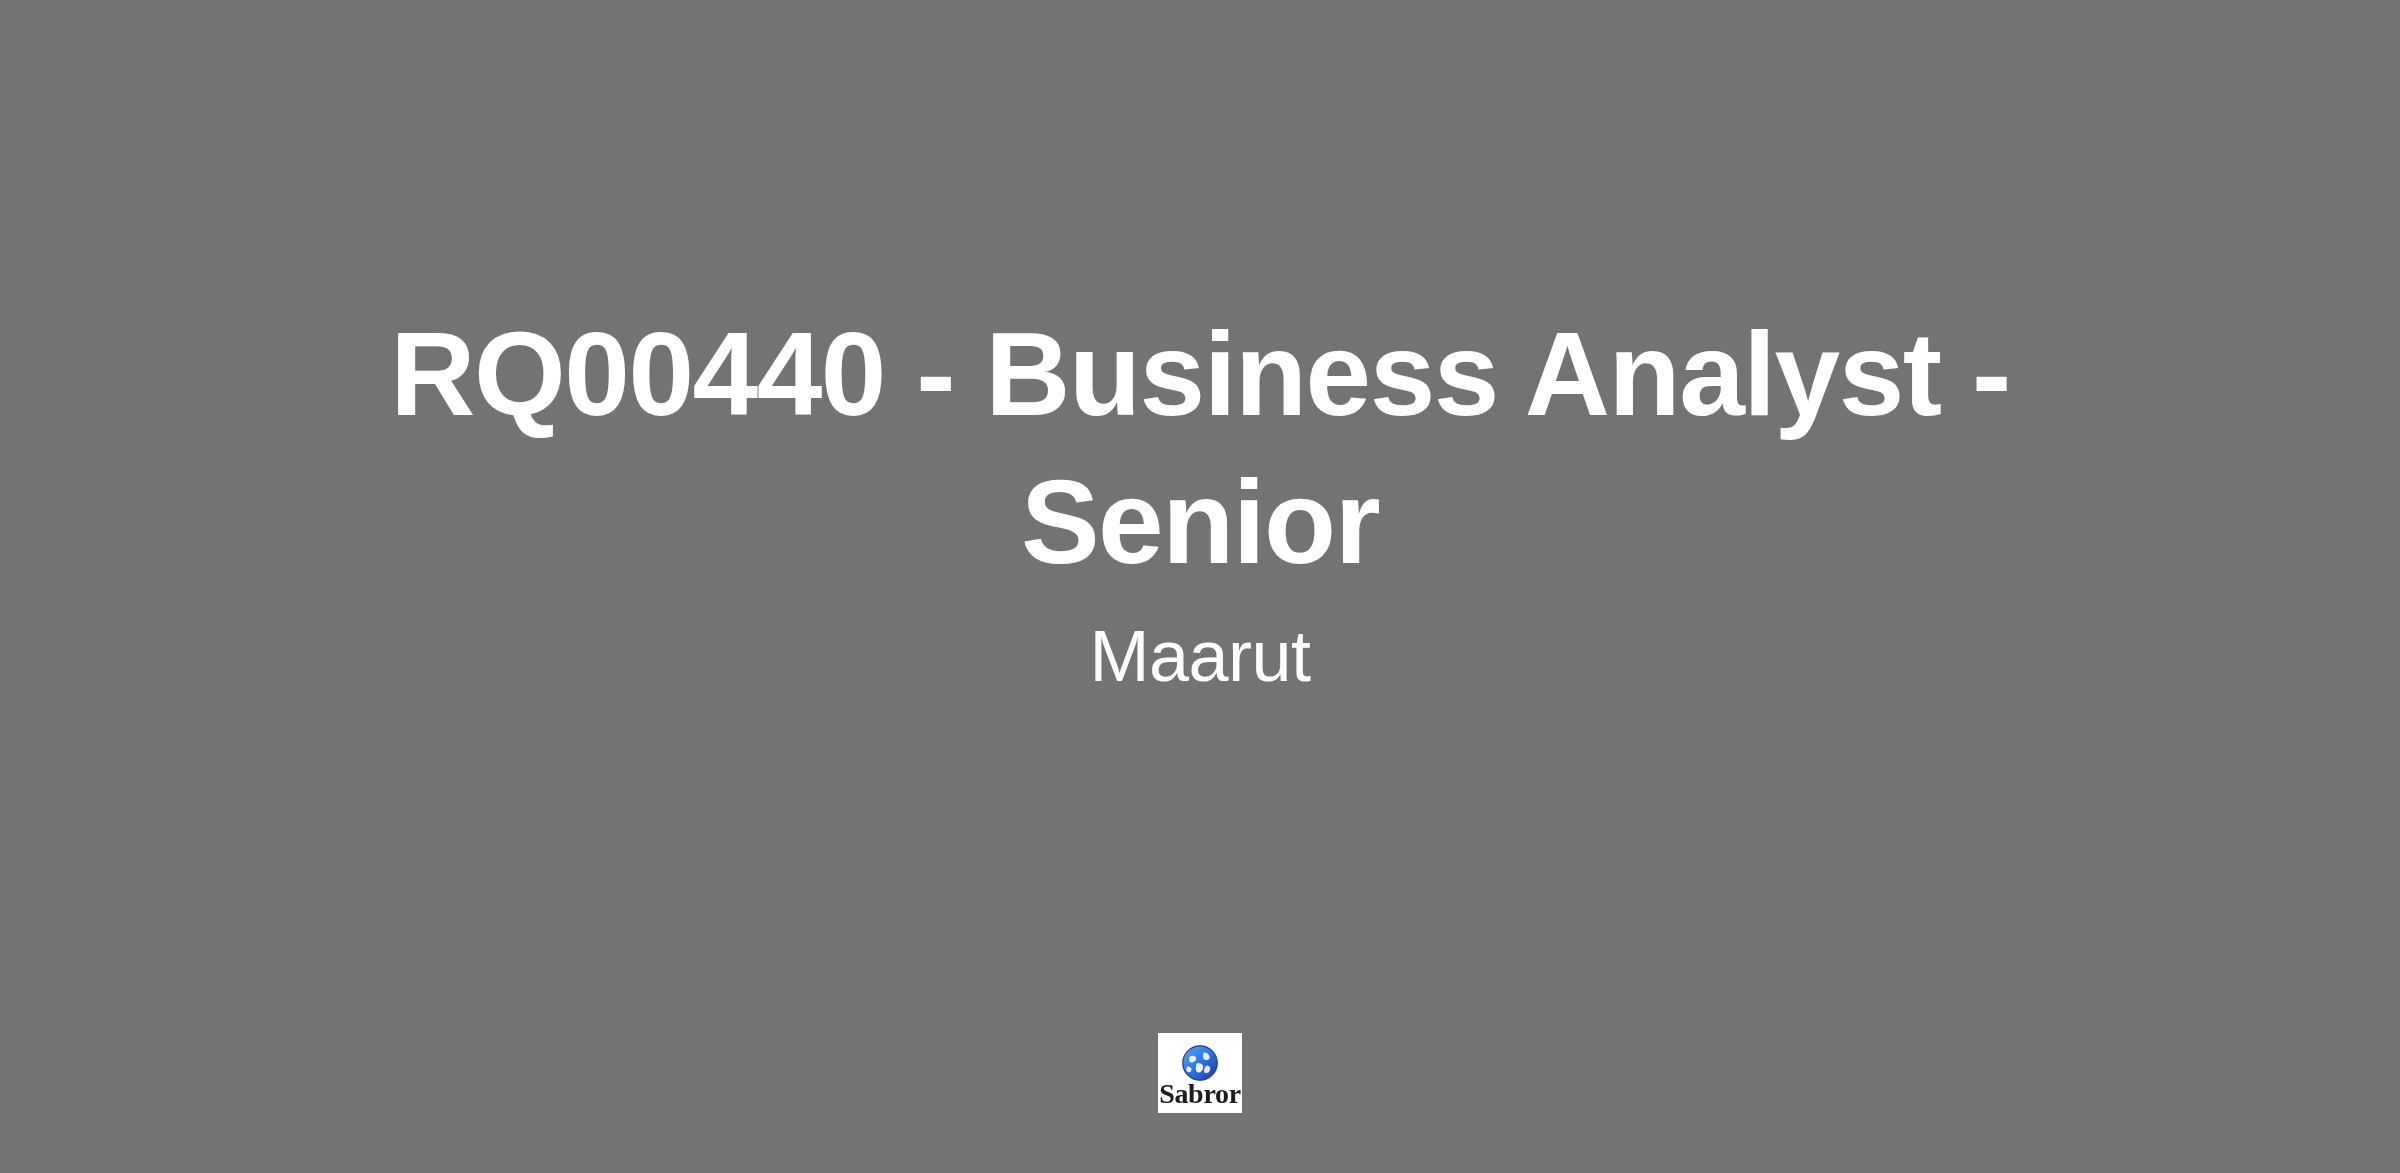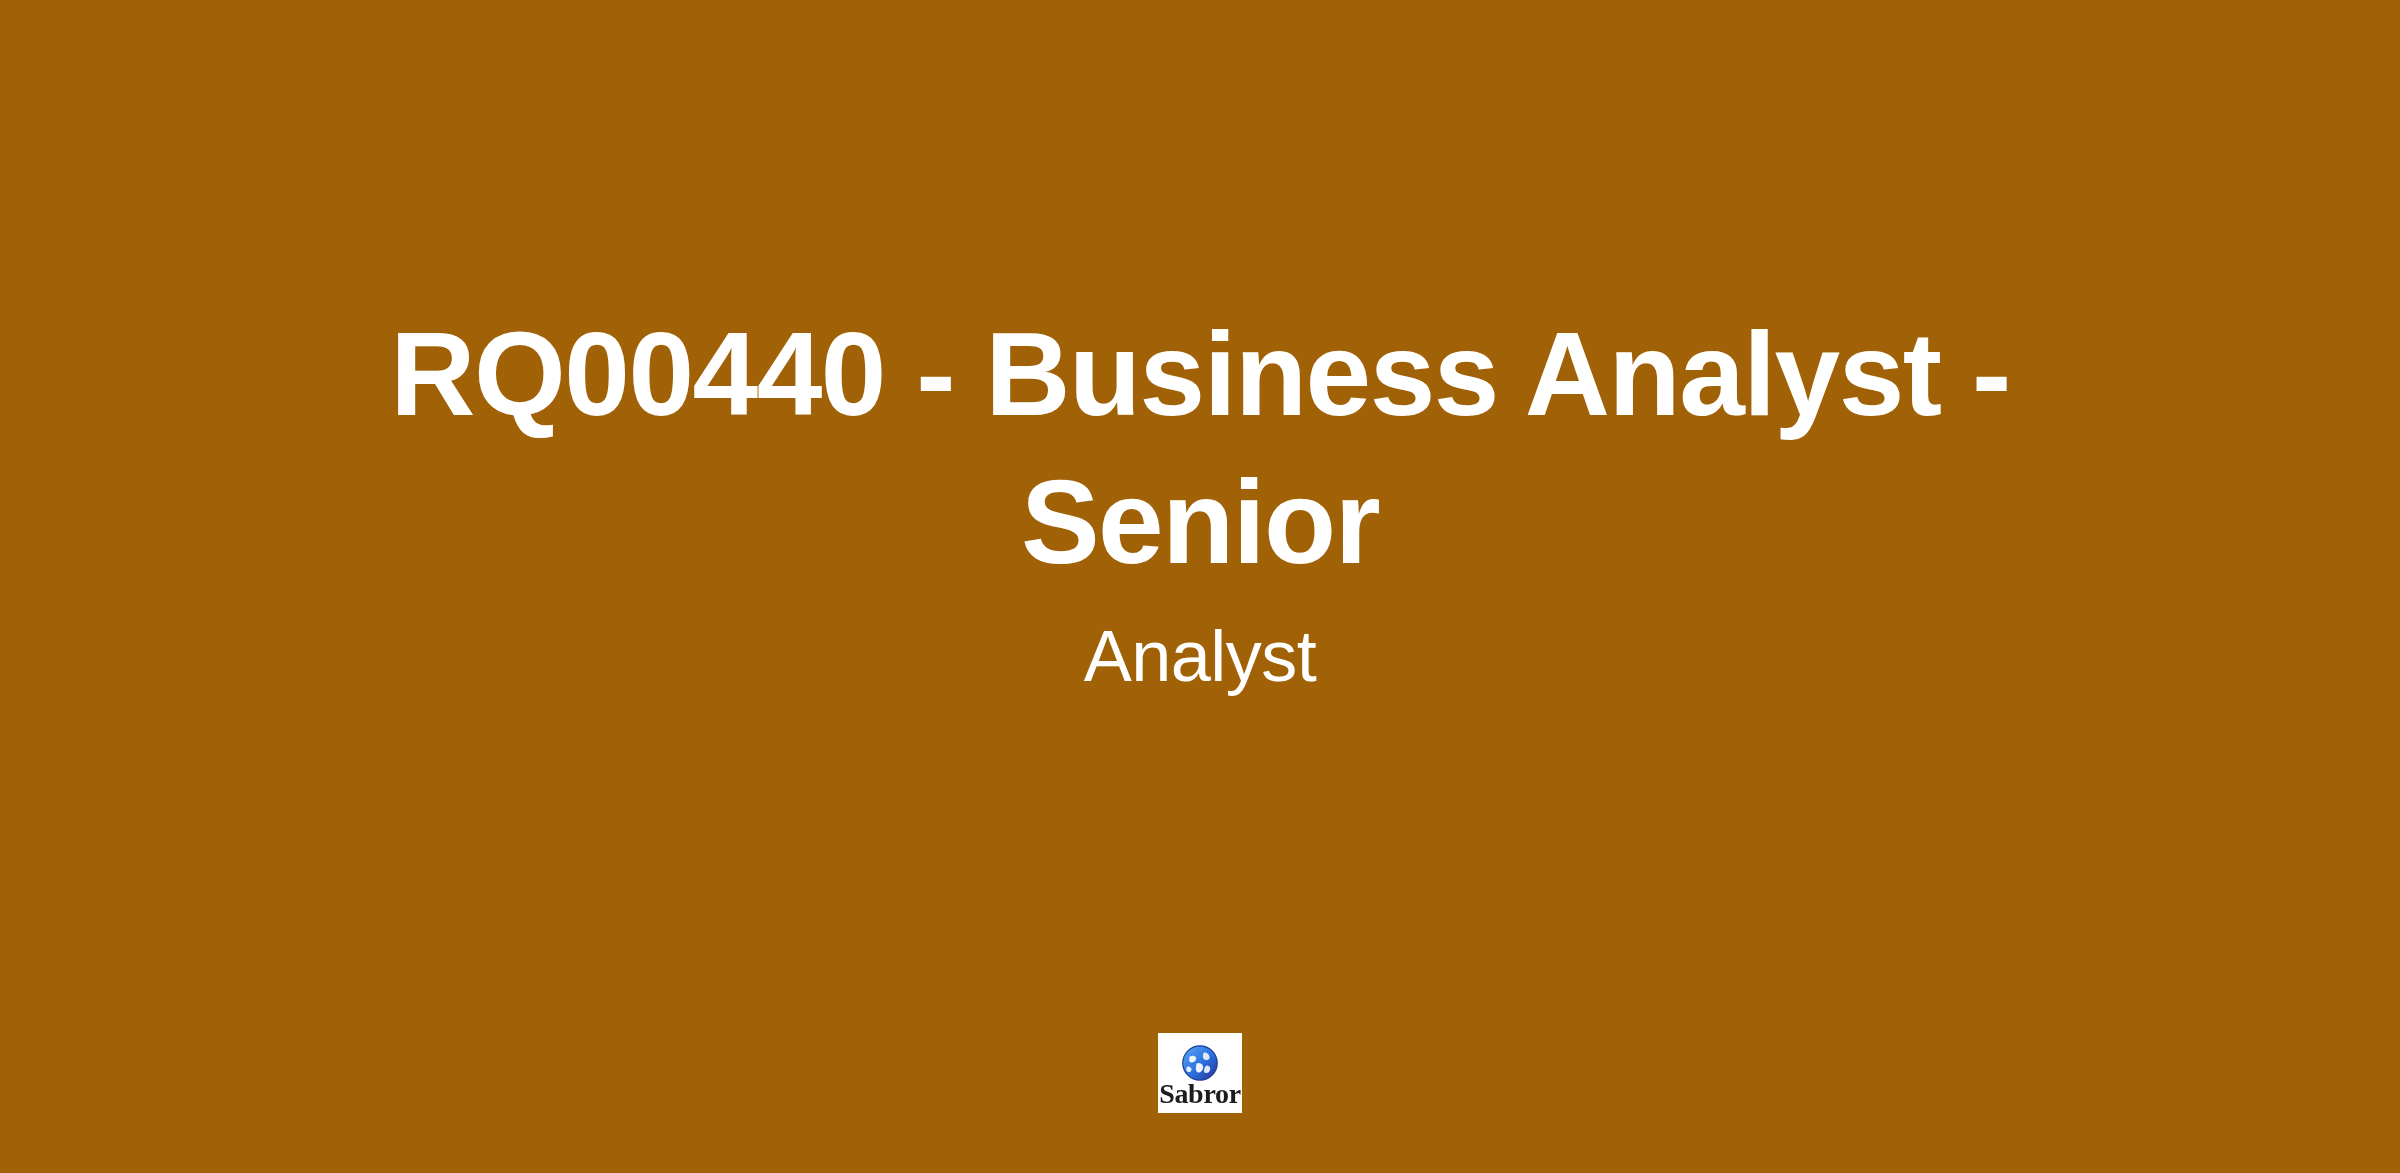--- a/index.html
+++ b/index.html
@@ -12,21 +12,21 @@
     height: 1173px;
     overflow: hidden;
     font-family: "Liberation Sans", sans-serif;
     background: #0f6cfb;
   }
 
   .slide {
     position: relative;
     width: 2400px;
     height: 1173px;
-    background: #a16207;
+    background: #737373;
     box-sizing: border-box;
     overflow: hidden;
     text-decoration: underline;
   }
 
   
   .hero {
     position: absolute;
     left: 0;
     right: 0;
@@ -94,21 +94,21 @@
     white-space: nowrap;
   }
 </style>
 </head>
 <body>
 
 <div class="slide">
 
   <div class="hero">
     <h1 class="hero-title">RQ00440 - Business Analyst - Senior</h1>
-    <div class="hero-subtitle">Analyst</div>
+    <div class="hero-subtitle">Maarut</div>
   </div>
 
   <div class="brand-logo">
     <svg class="brand-globe" viewBox="0 0 64 64">
       <defs>
         <linearGradient id="oceanGrad" x1="0" y1="0" x2="1" y2="1">
           <stop offset="0%" stop-color="#5aa9f5"></stop>
           <stop offset="55%" stop-color="#2b6fe0"></stop>
           <stop offset="100%" stop-color="#2b2f8c"></stop>
         </linearGradient>

